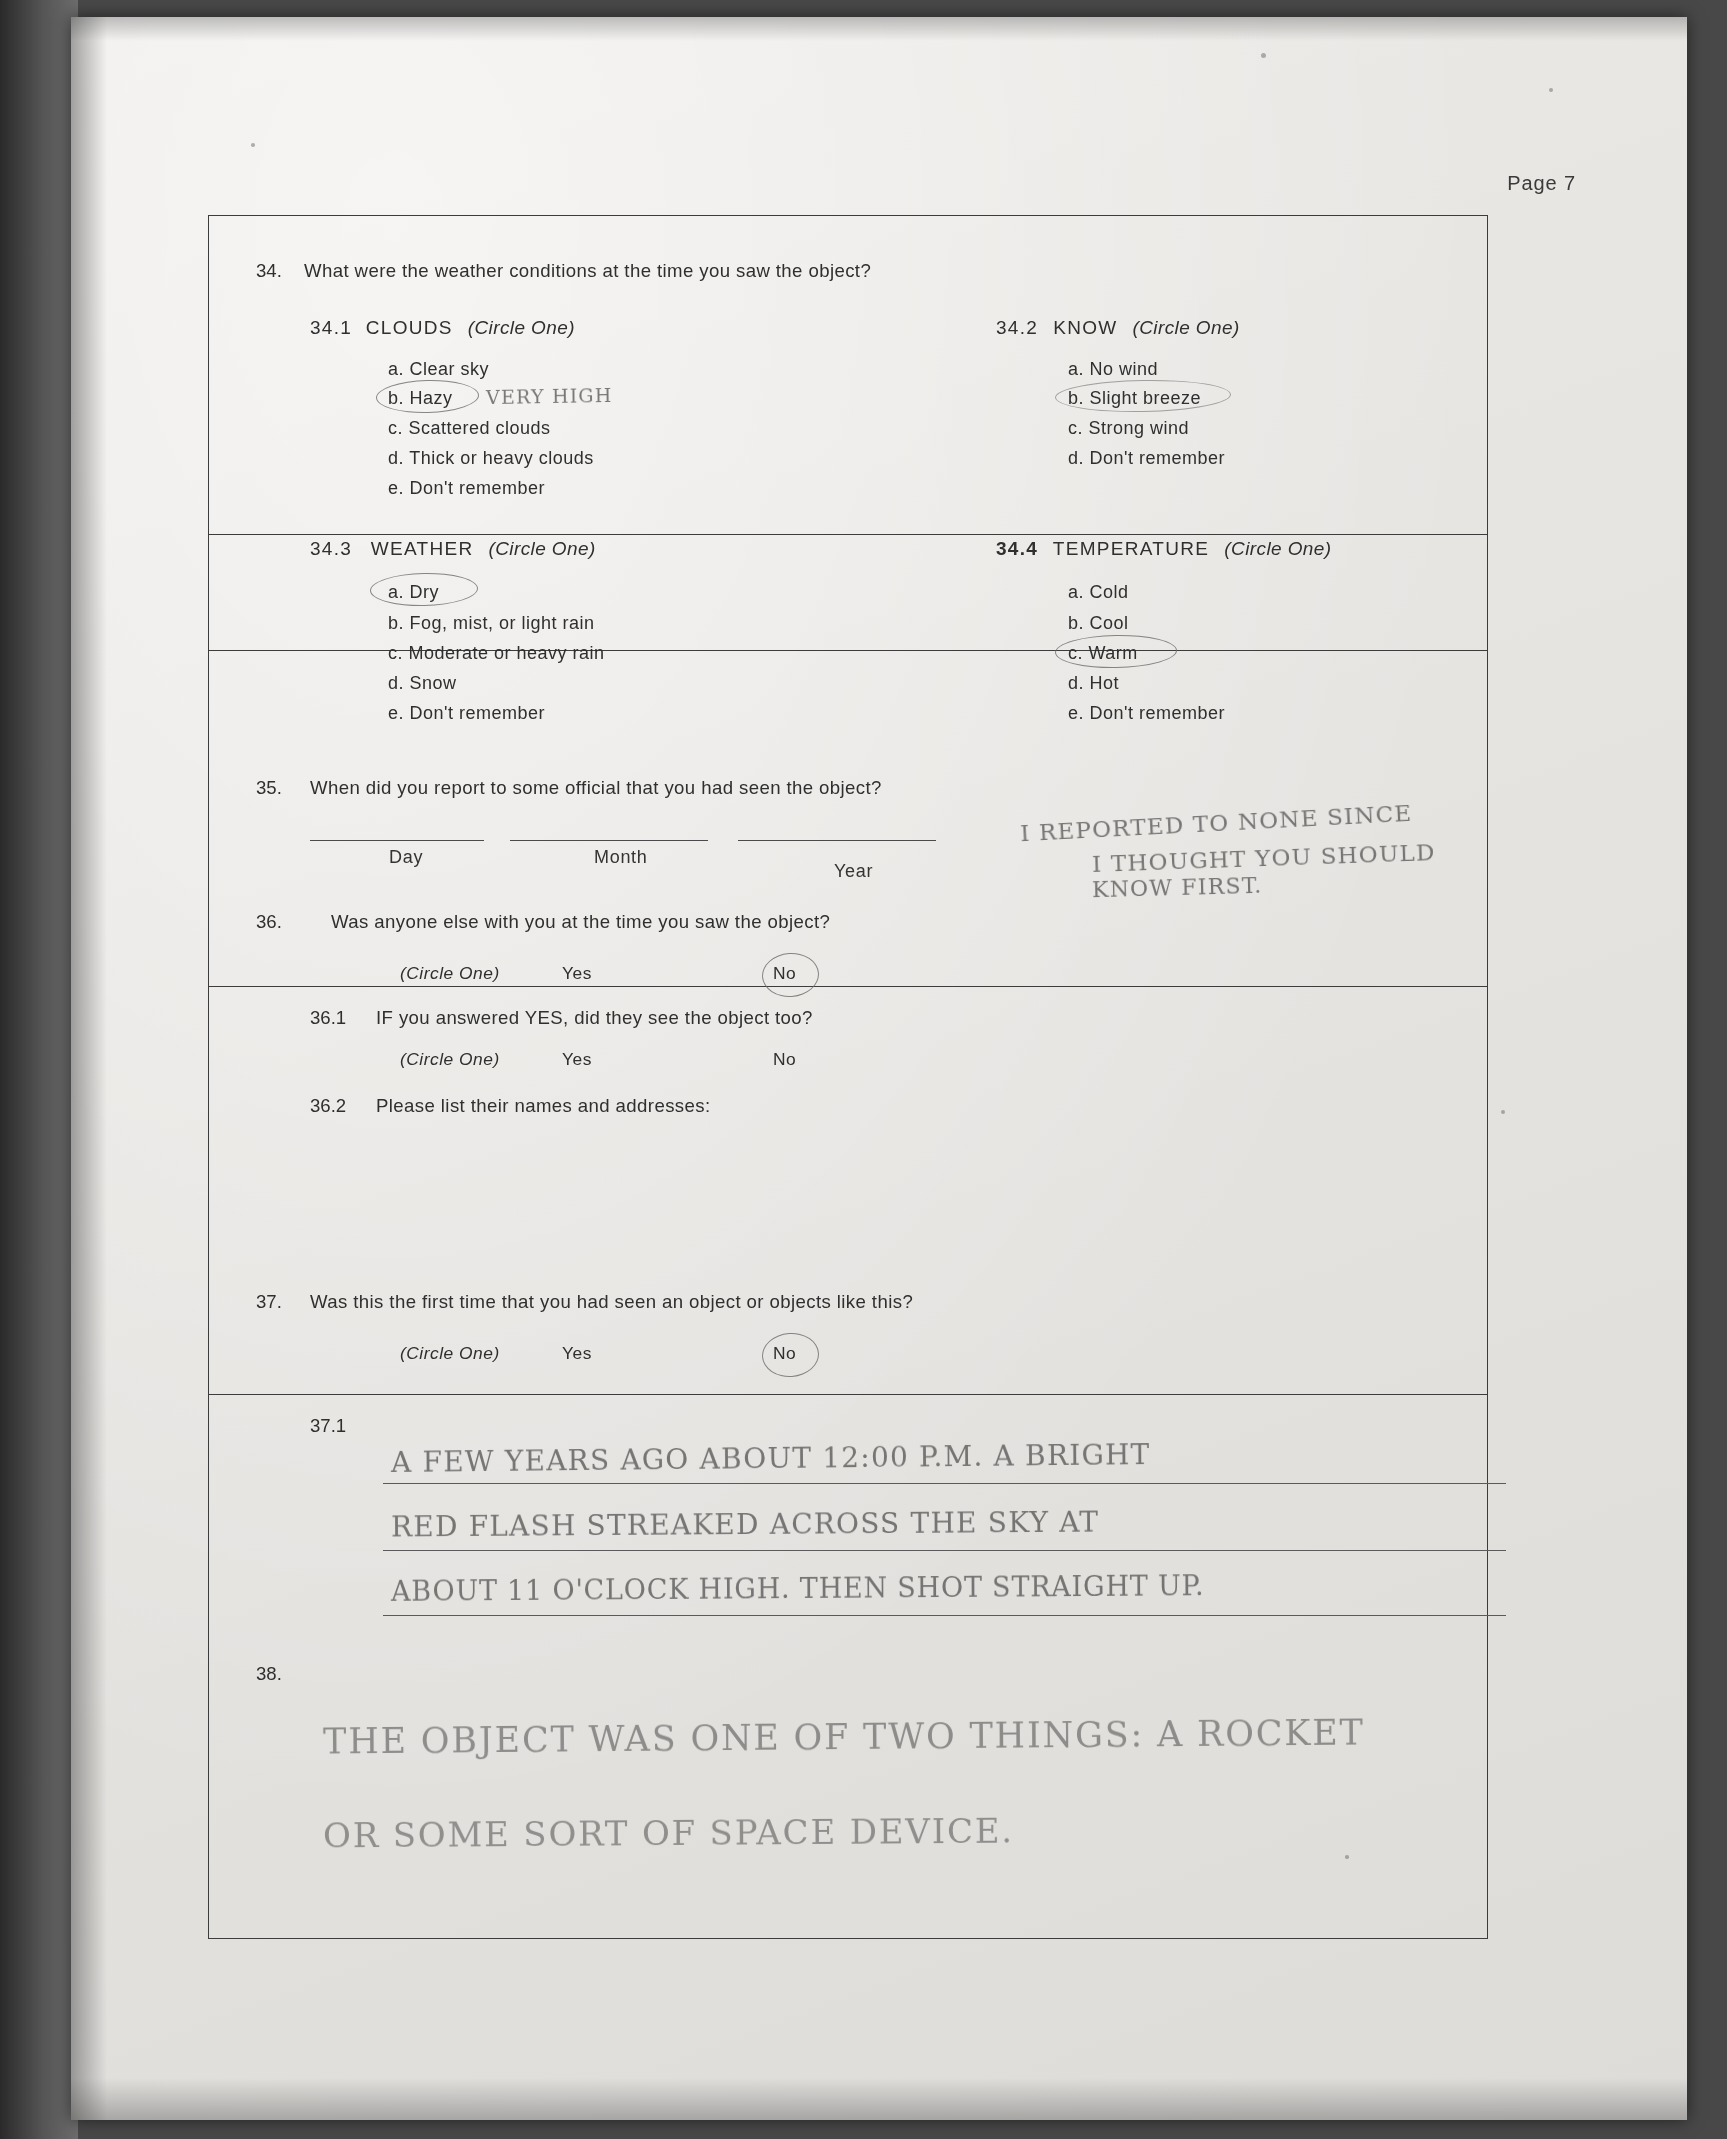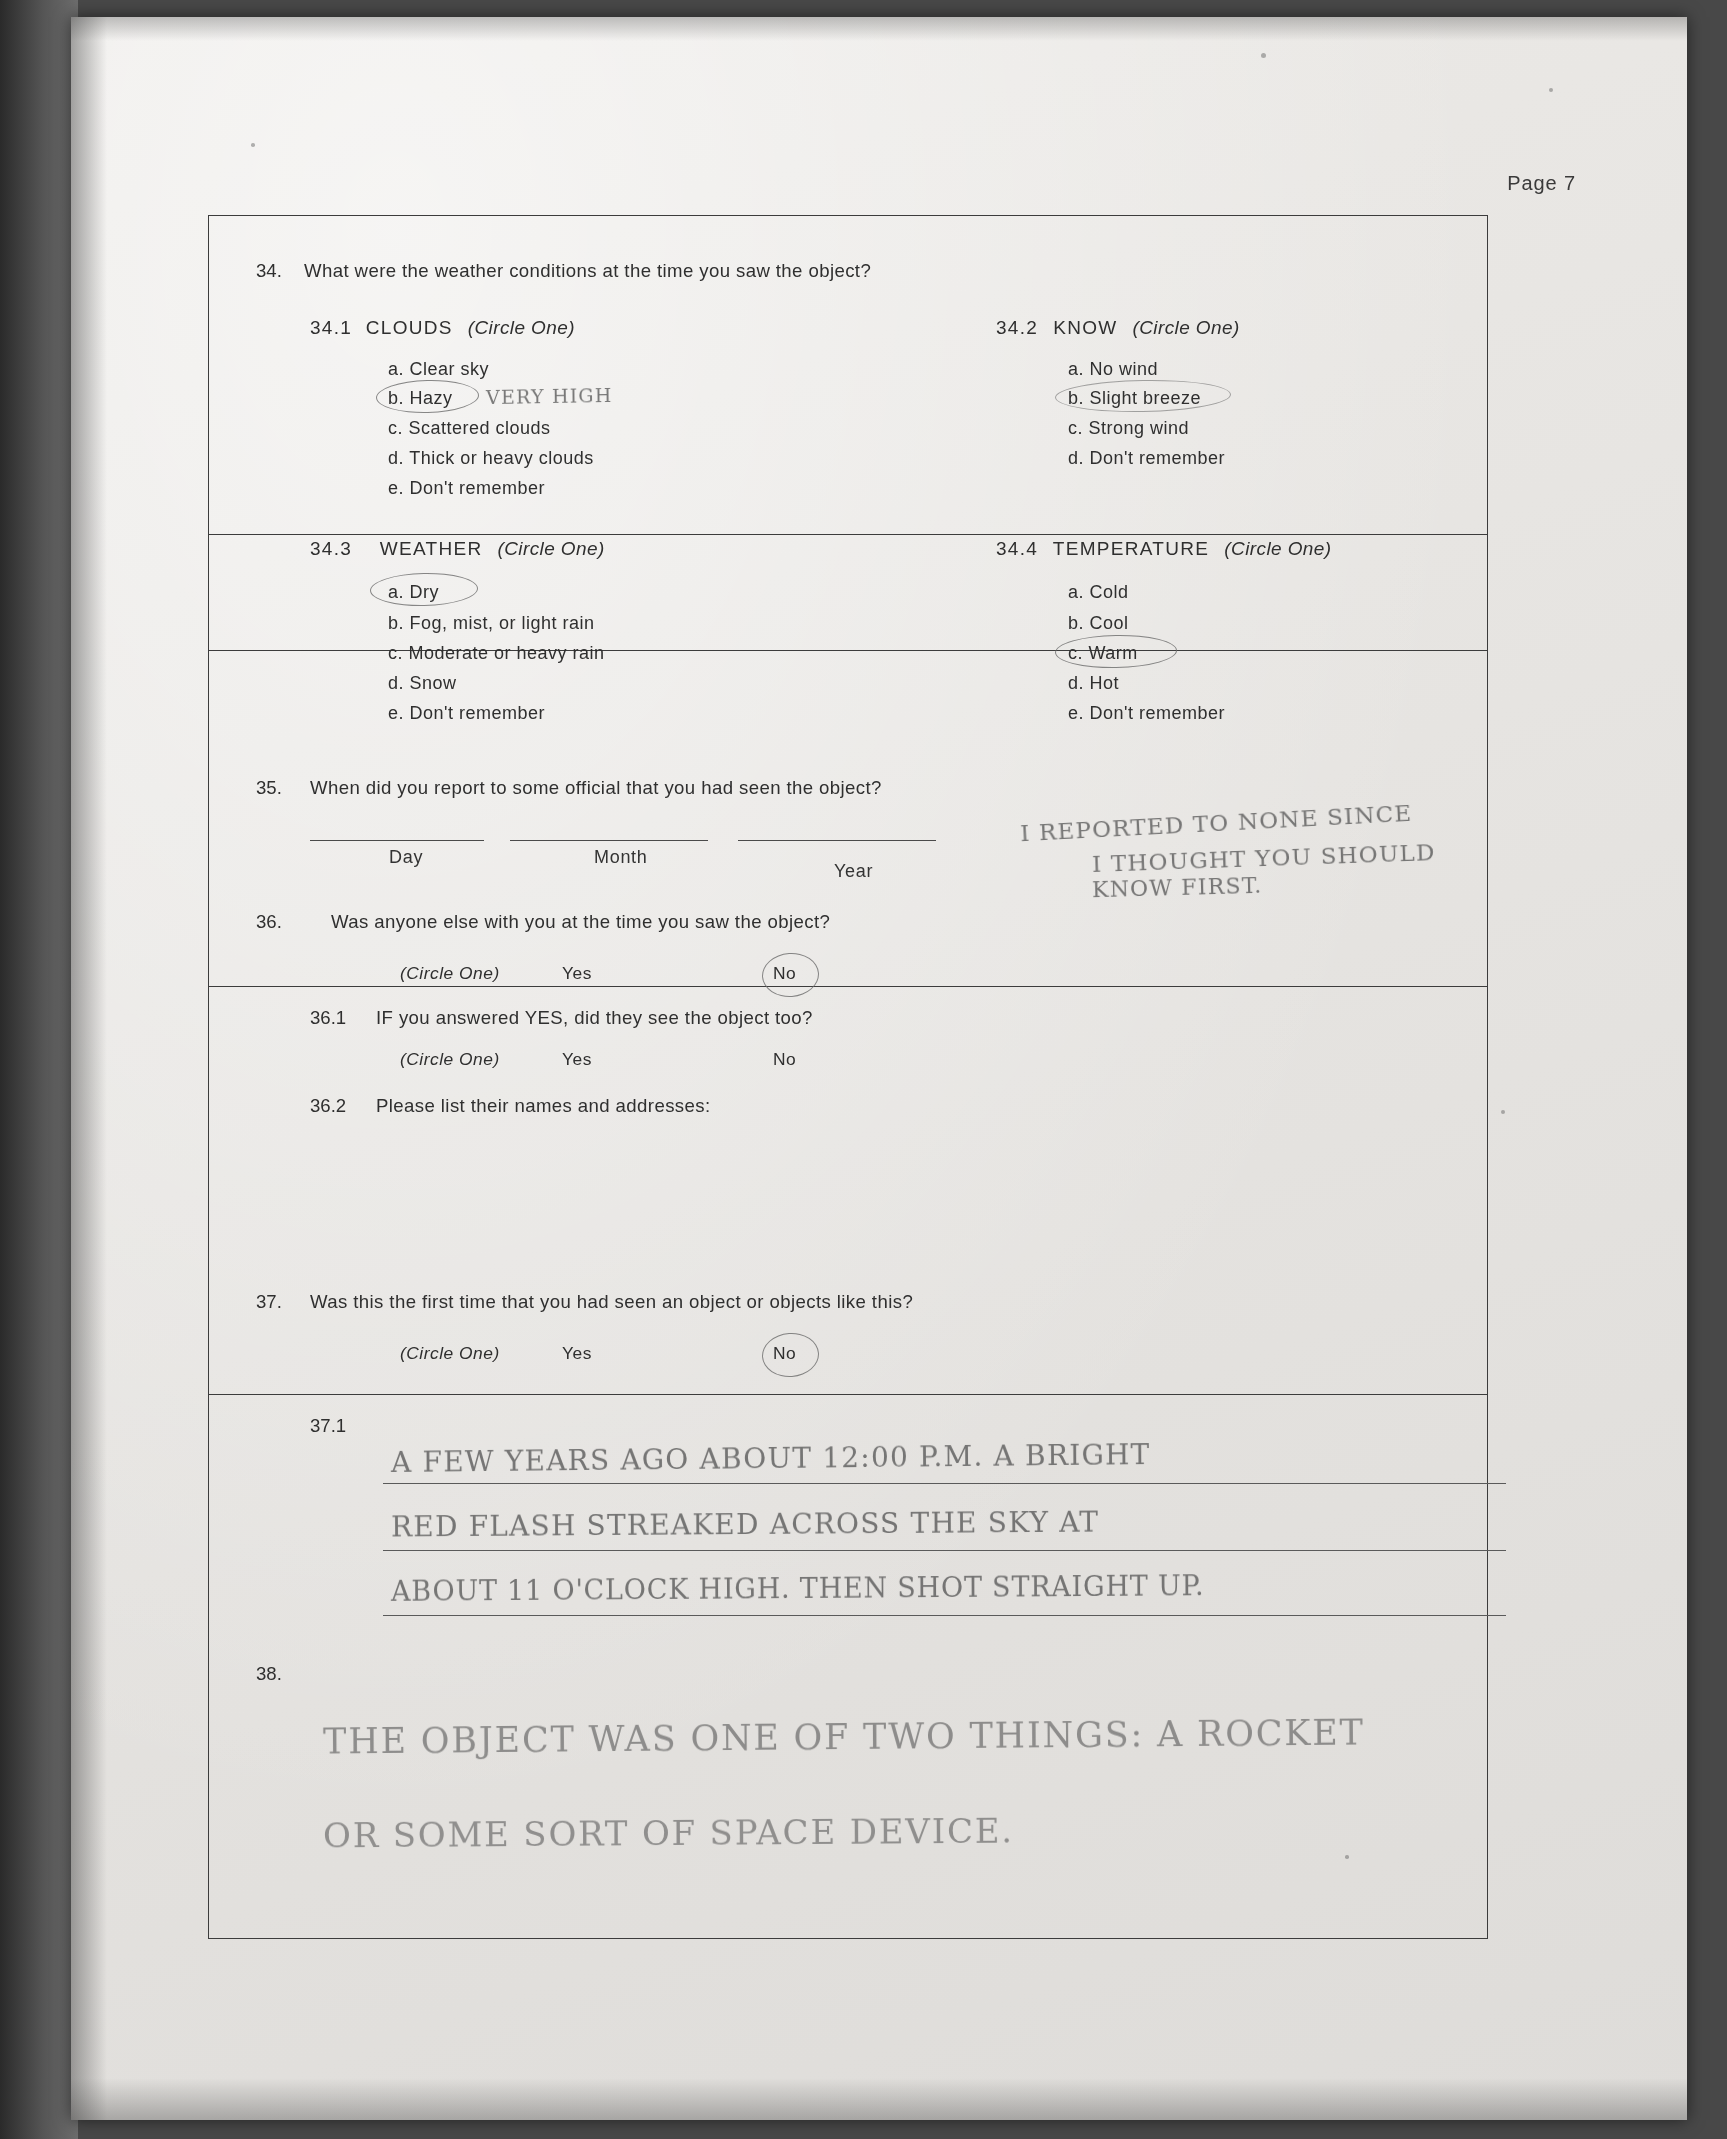--- a/index.html
+++ b/index.html
@@ -229,33 +229,33 @@
       <span style="margin-right: 8.4px;">KNOW</span>
       <span class="ital" style="margin-right: 8.4px;">(Circle One)</span>
     </div>
     <div class="opt" style="left:997px;top:342px;">a.  No wind</div>
     <div class="opt" style="left:997px;top:371px;">b.  Slight breeze</div>
     <div class="circle-mark" style="left:984px;top:363px;width:174px;height:30px;transform:rotate(-1deg);border-color:rgba(110,110,110,0.75);"></div>
     <div class="opt" style="left:997px;top:401px;">c.  Strong wind</div>
     <div class="opt" style="left:997px;top:431px;">d.  Don't remember</div>
 
     <div class="sub-head" style="left:239px;top:521px;">
-      <span style="margin-right: 21px;">34.3</span>
+      <span style="margin-right: 12px;">34.3</span>
       <span style="margin-right: 8.4px;">WEATHER</span>
       <span class="ital" style="margin-right: 8.4px;">(Circle One)</span>
     </div>
     <div class="opt" style="left:317px;top:565px;">a.  Dry</div>
     <div class="circle-mark" style="left:299px;top:556px;width:106px;height:31px;transform:rotate(-1.2deg);"></div>
     <div class="opt" style="left:317px;top:596px;">b.  Fog, mist, or light rain</div>
     <div class="opt" style="left:317px;top:626px;">c.  Moderate or heavy rain</div>
     <div class="opt" style="left:317px;top:656px;">d.  Snow</div>
     <div class="opt" style="left:317px;top:686px;">e.  Don't remember</div>
 
     <div class="sub-head" style="left:925px;top:521px;">
-      <span style="margin-right: 8.4px;">34.4</span>
+      <span style="margin-right: 8.4px; font-weight: bold;">34.4</span>
       <span style="margin-right: 8.4px;">TEMPERATURE</span>
       <span class="ital" style="margin-right: 8.4px;">(Circle One)</span>
     </div>
     <div class="opt" style="left:997px;top:565px;">a.  Cold</div>
     <div class="opt" style="left:997px;top:596px;">b.  Cool</div>
     <div class="opt" style="left:997px;top:626px;">c.  Warm</div>
     <div class="circle-mark" style="left:984px;top:618px;width:120px;height:31px;transform:rotate(-1deg);"></div>
     <div class="opt" style="left:997px;top:656px;">d.  Hot</div>
     <div class="opt" style="left:997px;top:686px;">e.  Don't remember</div>
 

